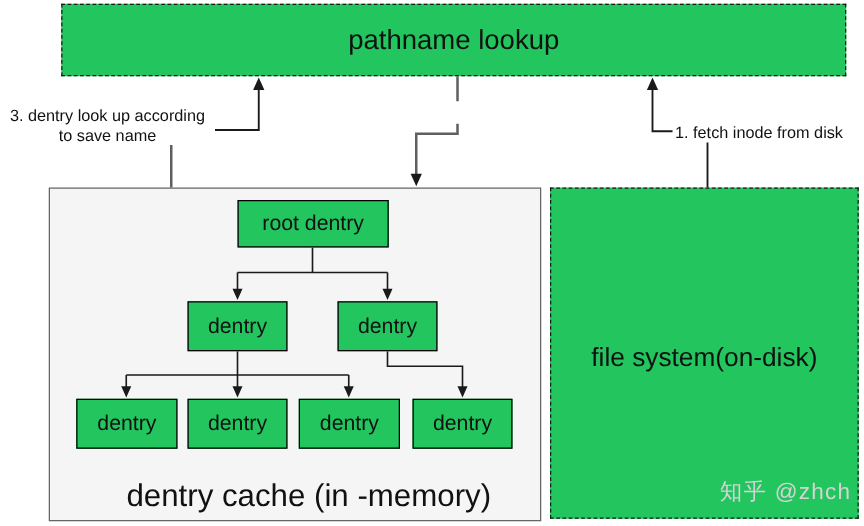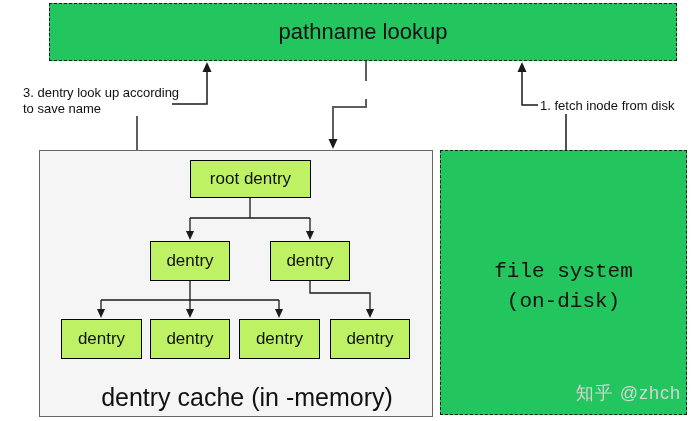--- a/index.html
+++ b/index.html
@@ -19,55 +19,54 @@
   .pathname-box{
     left:49px;top:3px;width:628px;height:58px;
     border:1.5px dashed #1a1a1a;
     display:flex;align-items:center;justify-content:center;
     font-size:22px;
     z-index:1;
   }
   .fs-box{
     left:440px;top:150px;width:247px;height:265px;
     border:1.5px dashed #1a1a1a;
-    display:flex;flex-direction:column;align-items:center;justify-content:center;
+    display:flex;flex-direction:row;align-items:center;justify-content:center;
     font-size:21px;line-height:30px;
     text-align:center;
     padding-top:8px;
     z-index:1;
-    font-family:Liberation Mono, monospace;
   }
   .cache-box{
     left:39px;top:150px;width:394px;height:267px;
     background:#f5f5f5;
     border:1px solid #666666;
     z-index:1;
   }
   .node{
     position:absolute;box-sizing:border-box;
-    background:#bef264;border:1.5px solid #000000;
+    background:#22c55e;border:1.5px solid #000000;
     display:flex;align-items:center;justify-content:center;
     font-size:17px;
     z-index:3;
   }
   .n-root{left:190px;top:160px;width:121px;height:38px;}
   .n-l2a{left:150px;top:241px;width:80px;height:40px;}
   .n-l2b{left:270px;top:241px;width:80px;height:40px;}
   .n-l3a{left:61px; top:319px;width:81px;height:40px;}
   .n-l3b{left:150px;top:319px;width:80px;height:40px;}
   .n-l3c{left:239px;top:319px;width:81px;height:40px;}
   .n-l3d{left:330px;top:319px;width:80px;height:40px;}
   .cache-caption{
     position:absolute;left:50px;top:383px;width:394px;
     text-align:center;font-size:25px;z-index:3;
   }
   .ann{
     position:absolute;font-size:13px;line-height:16px;z-index:3;color:#111;
   }
-  .ann-3{left:0;top:85px;width:172px;padding-left:23px;}
+  .ann-3{left:0;top:85px;width:172px;text-align:center;}
   .ann-2{left:263px;top:84px;width:182px;text-align:center;}
   .ann-1{left:540px;top:98px;width:150px;text-align:left;}
   .watermark{
     position:absolute;left:556px;top:381px;width:125px;
     font-size:18px;color:#d4d4d4;letter-spacing:1px;
     z-index:4;text-align:right;
   }
 </style>
 </head>
 <body>

